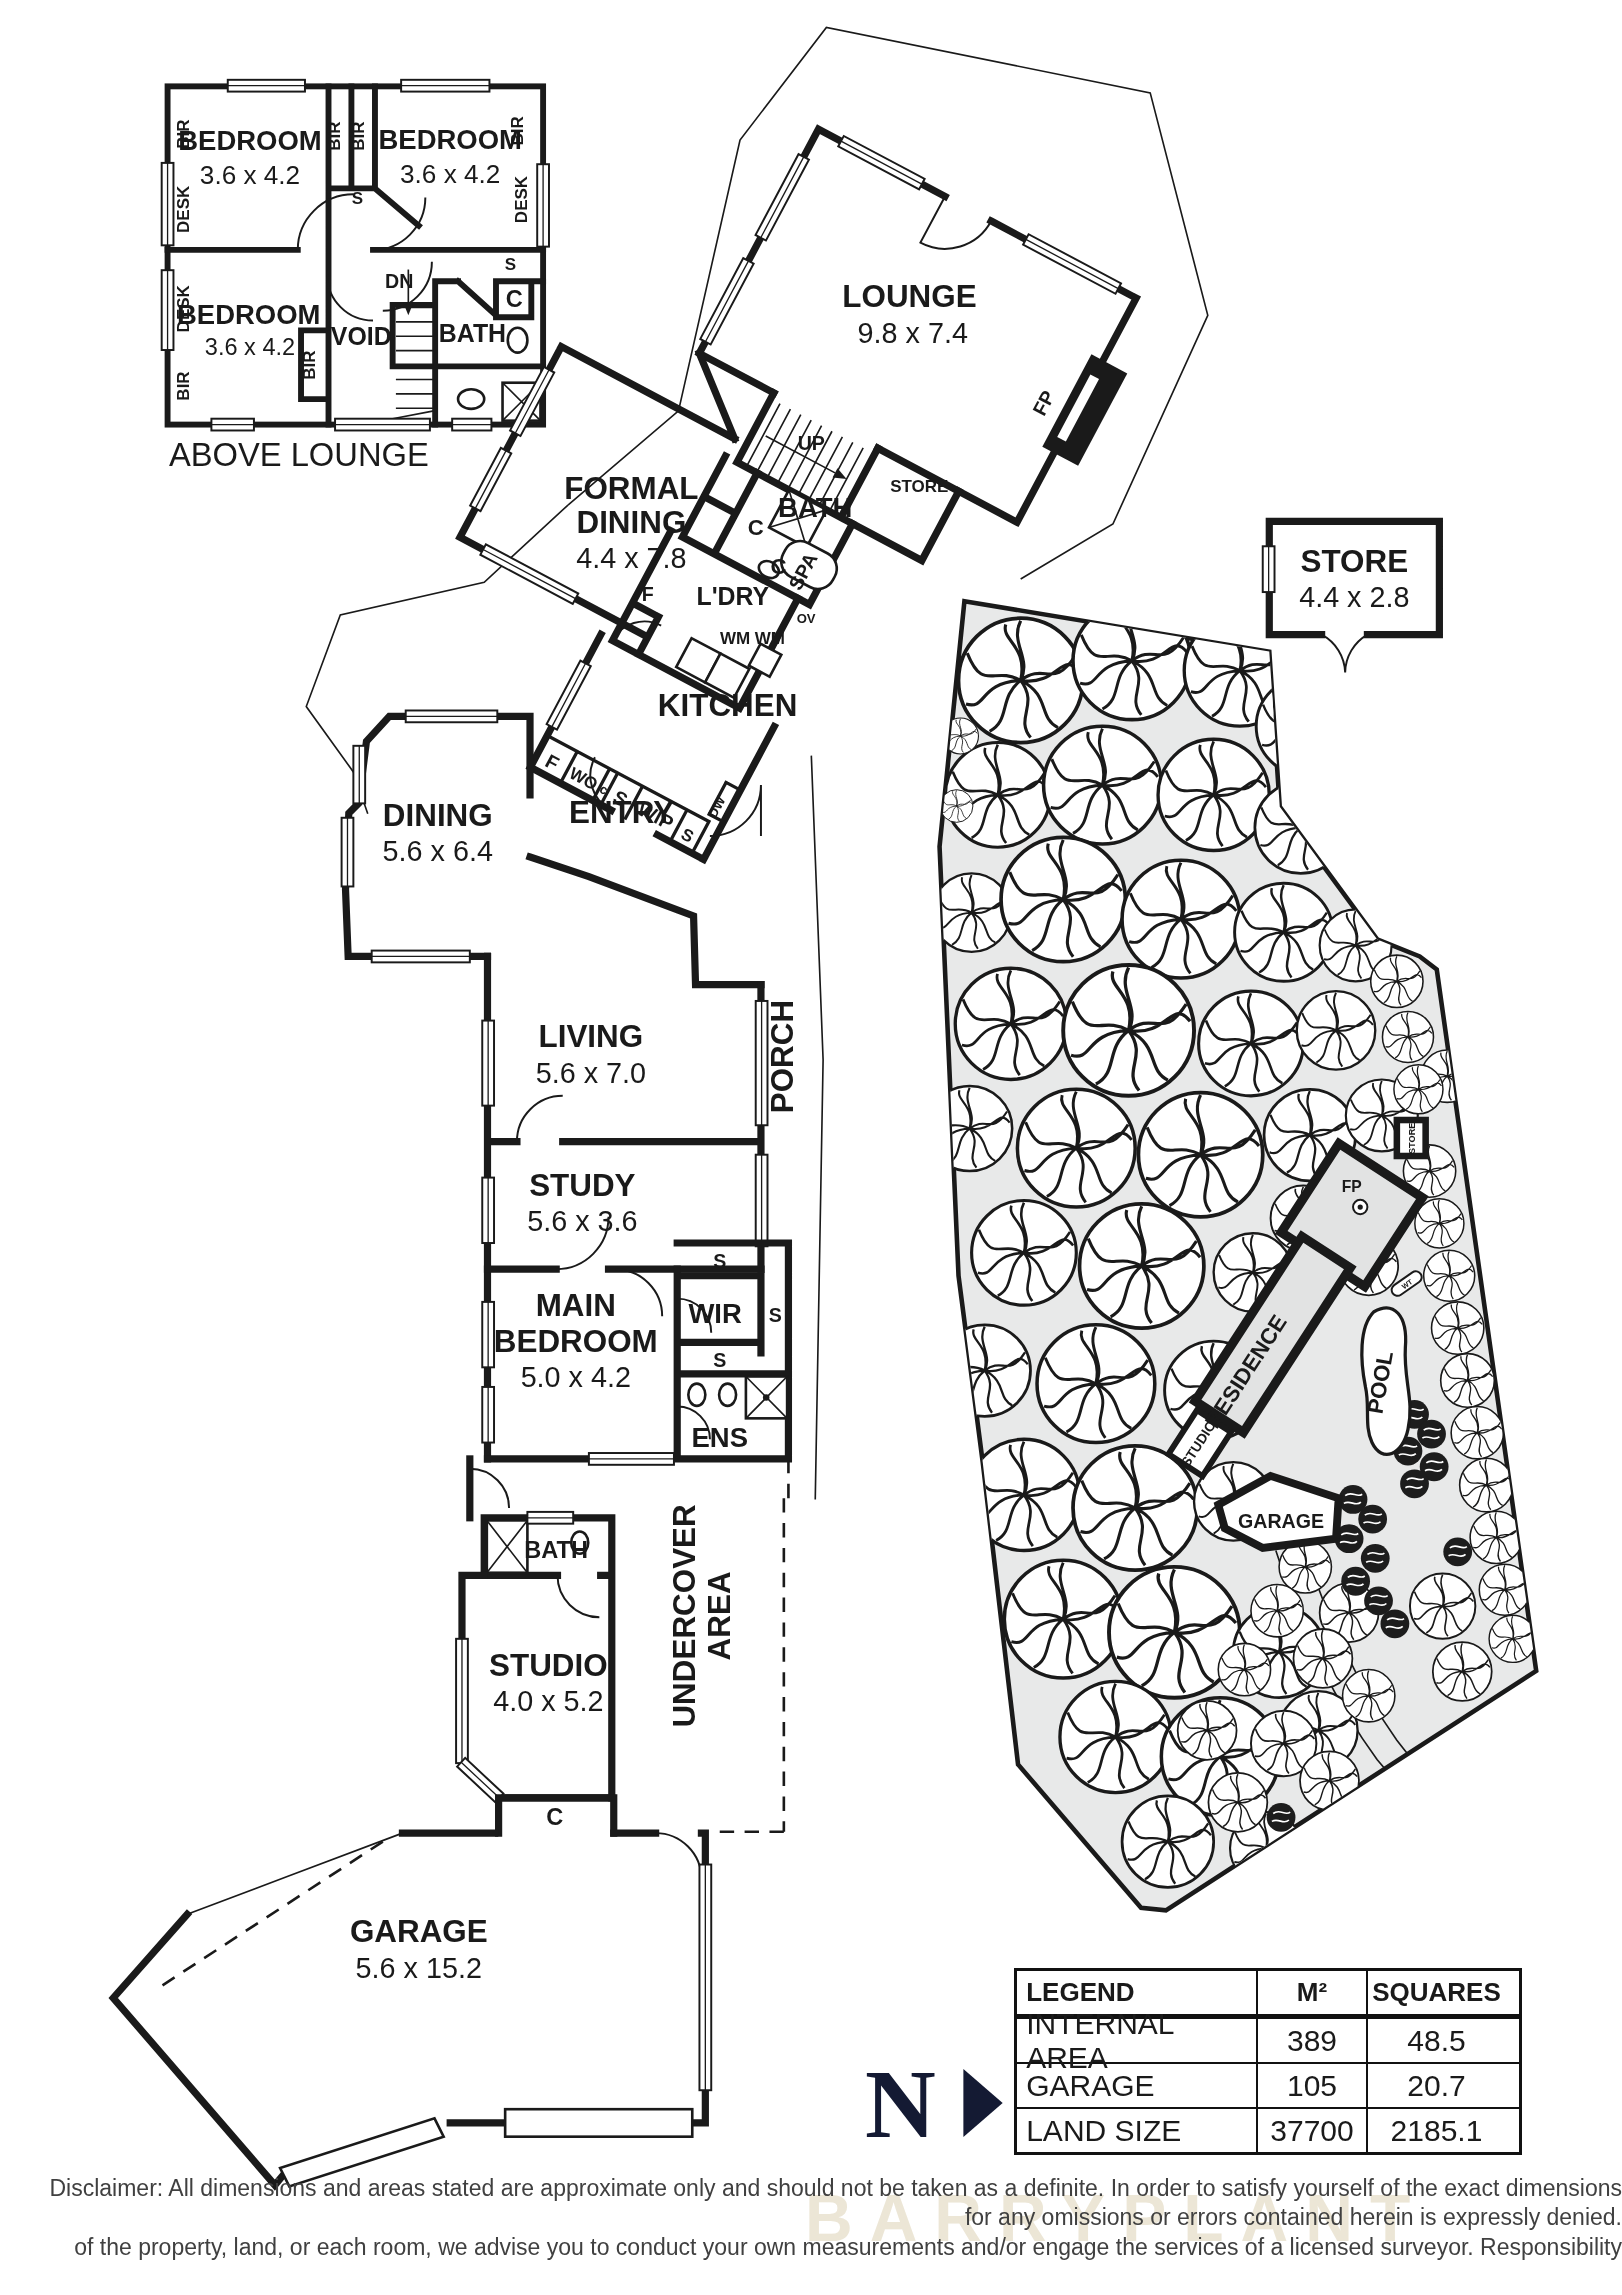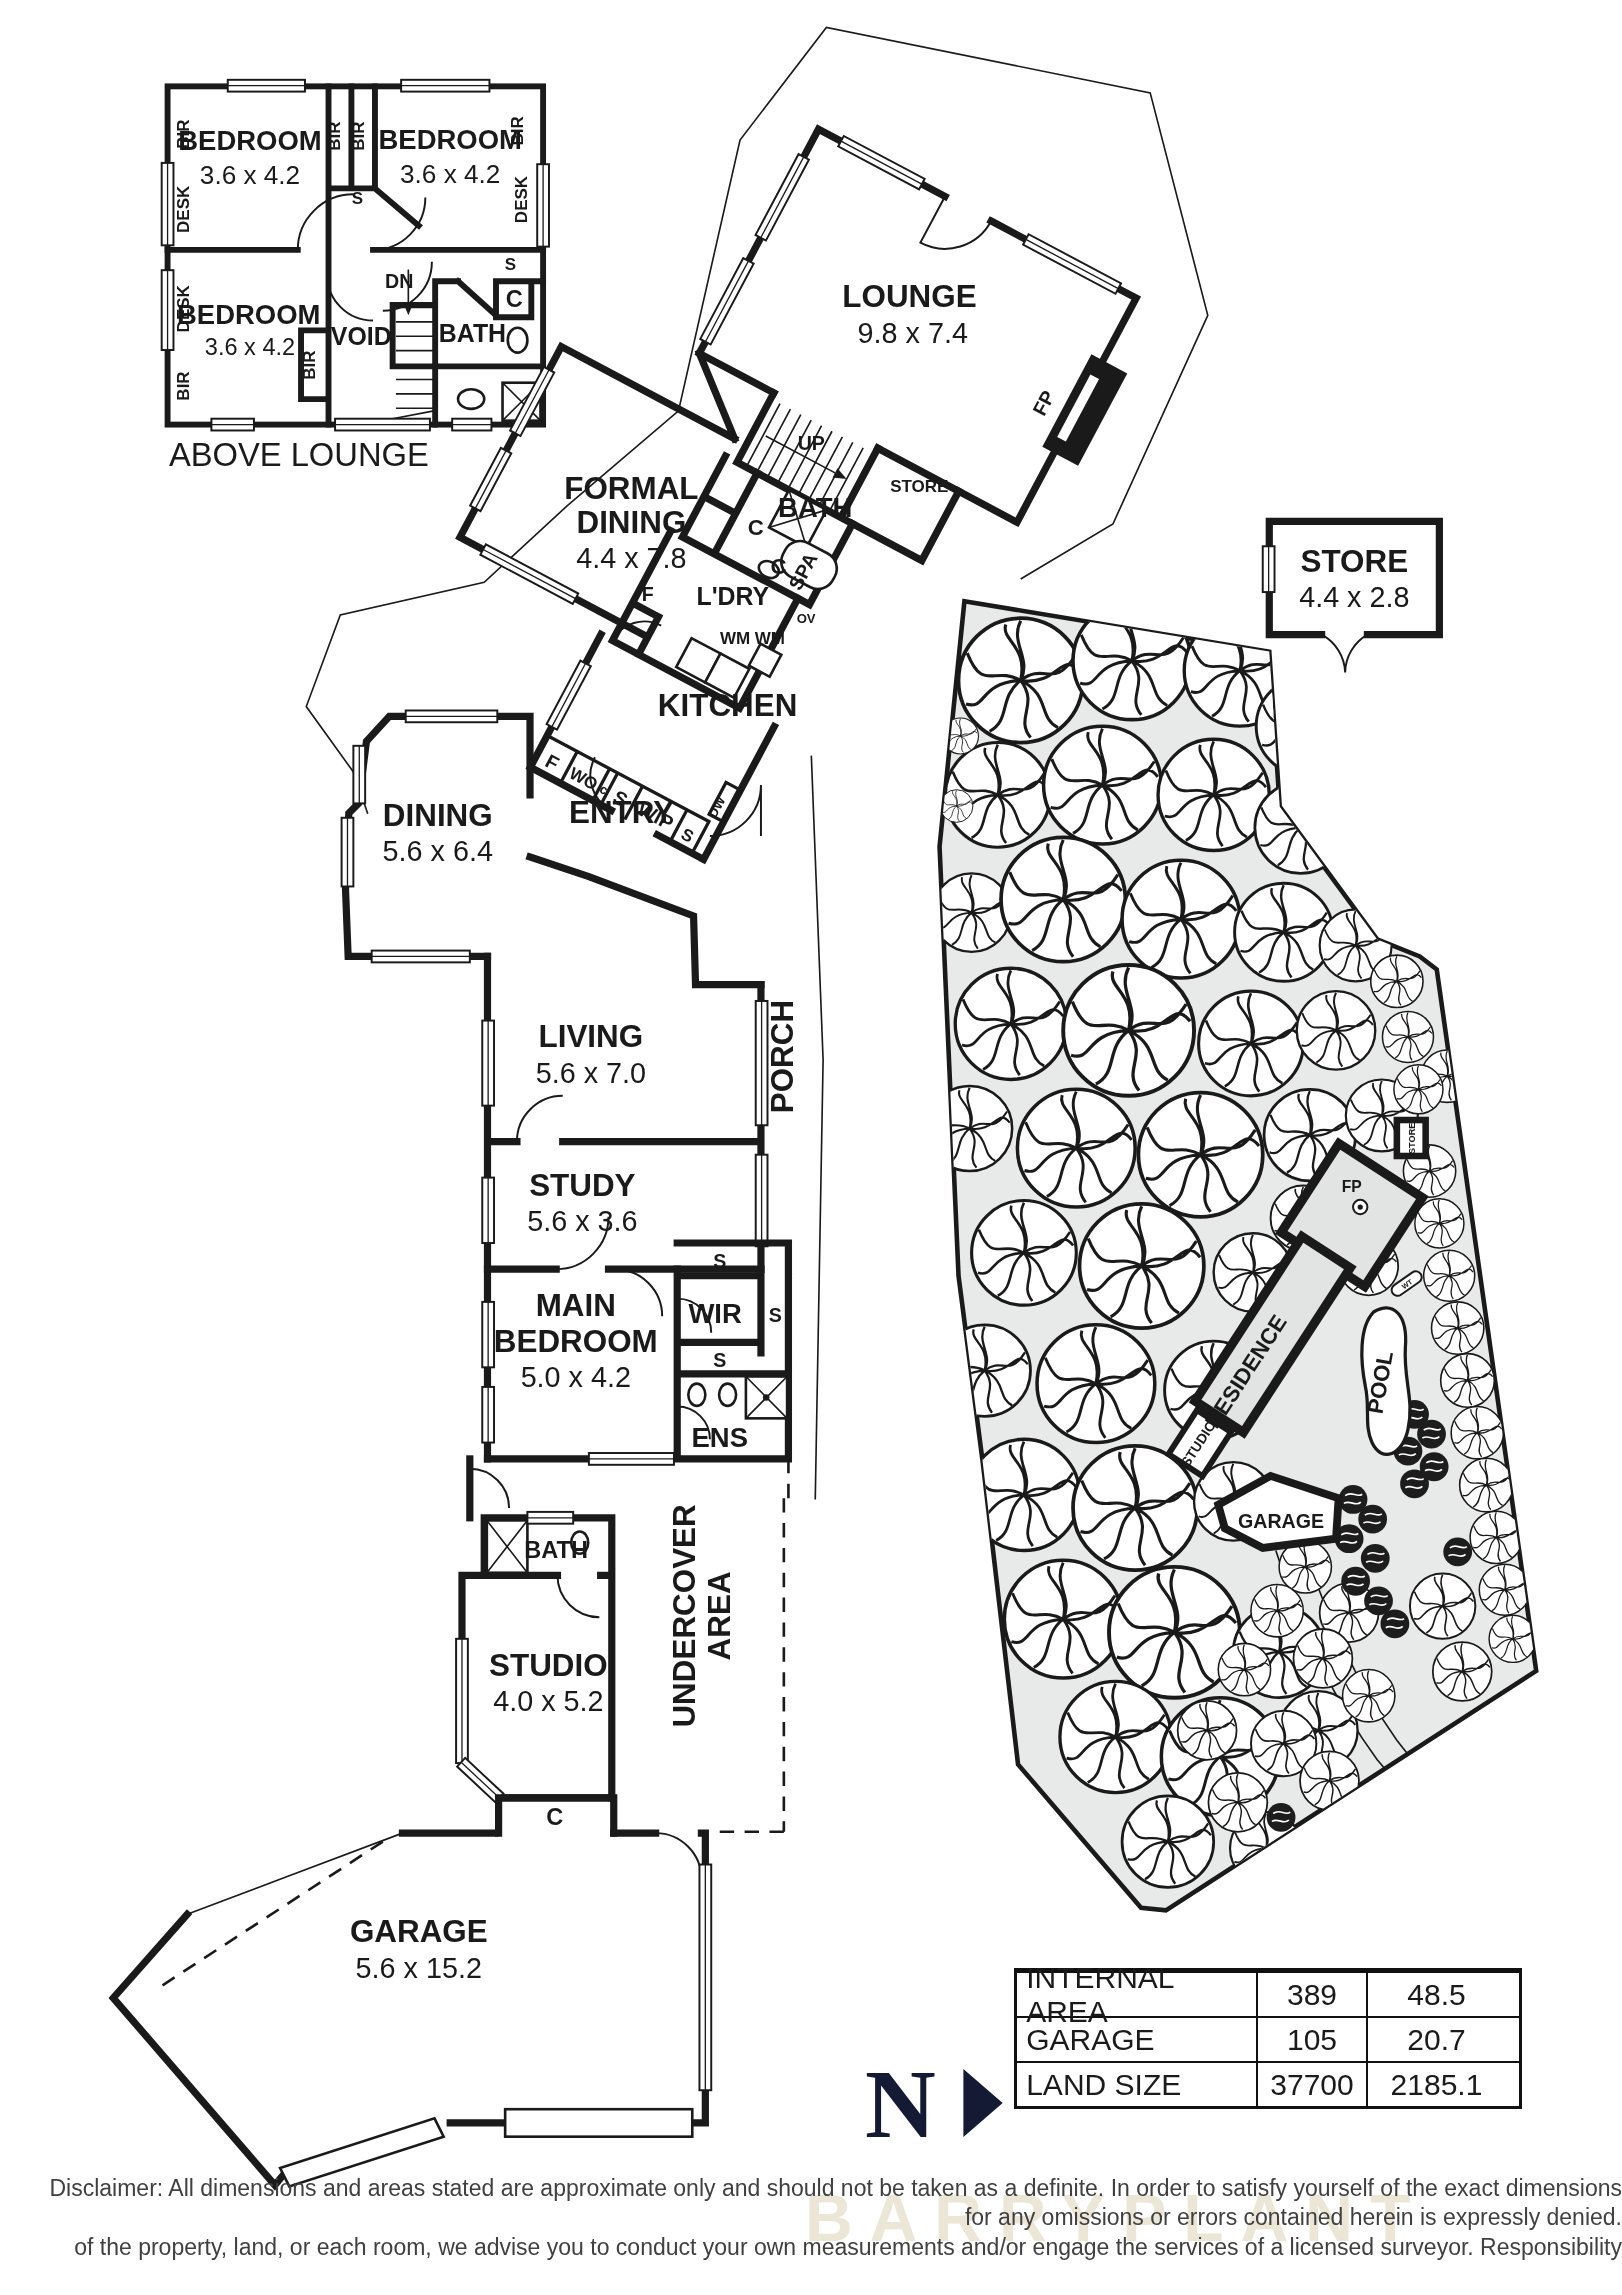--- a/index.html
+++ b/index.html
@@ -427,20 +427,25 @@
     <rect class="win" x="1069" y="2850" width="18" height="345"></rect>
       <line class="winl" x1="1078" y1="2850" x2="1078" y2="3195"></line>
     <rect class="fixt" x="772" y="3224" width="286" height="42"></rect>
     <polygon class="fixt" points="664,3238 678,3266 442,3342 428,3314"></polygon>
     <text x="640" y="2968" class="rm">GARAGE</text>
     <text x="640" y="3024" class="dims">5.6 x 15.2</text>
   </g>
 </svg>
 
 <div id="legend">
+  <div class="row head">
+    <div class="cell c1">LEGEND</div>
+    <div class="cell c2">M²</div>
+    <div class="cell c3">SQUARES</div>
+  </div>
   <div class="row">
     <div class="cell c1">INTERNAL AREA</div>
     <div class="cell c2">389</div>
     <div class="cell c3">48.5</div>
   </div>
   <div class="row">
     <div class="cell c1">GARAGE</div>
     <div class="cell c2">105</div>
     <div class="cell c3">20.7</div>
   </div>

